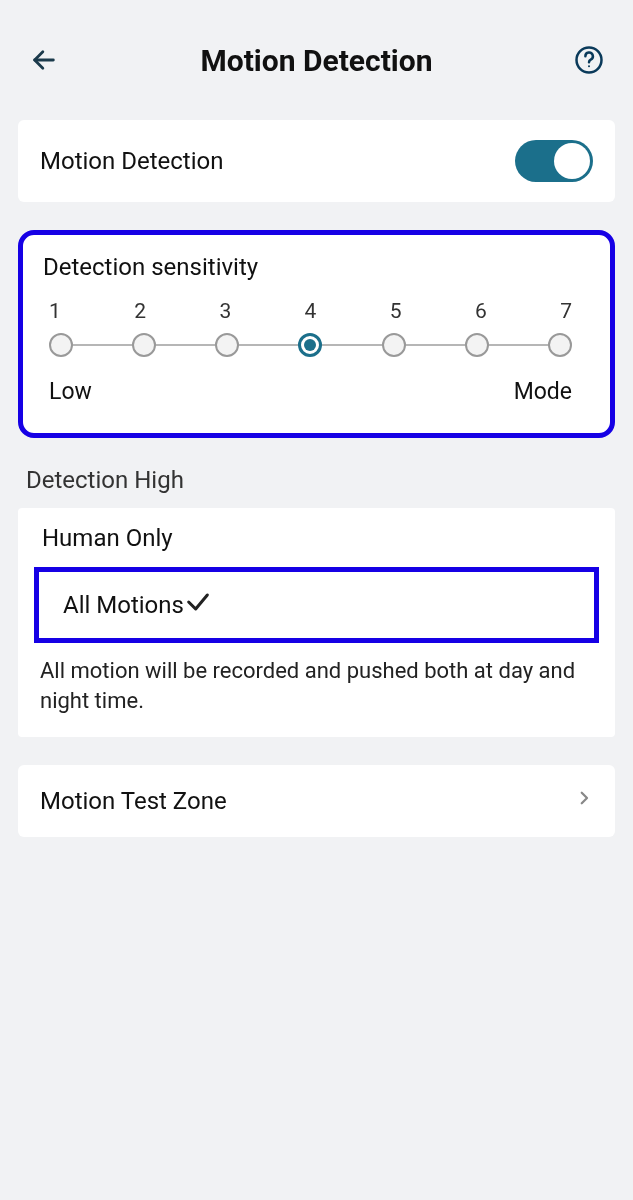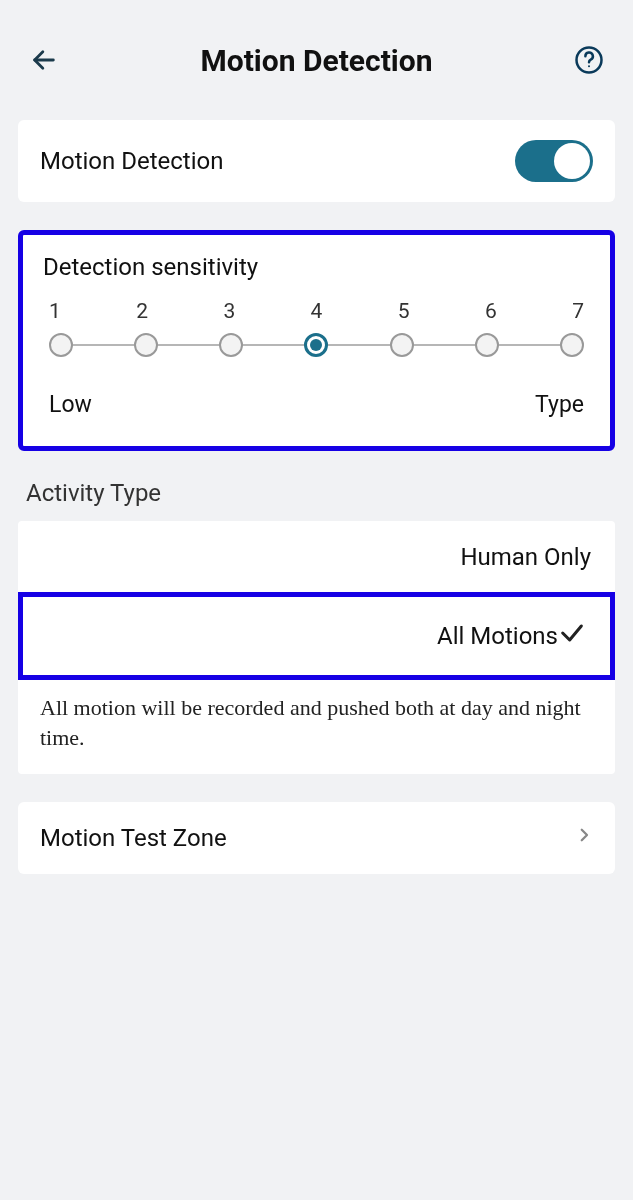--- a/index.html
+++ b/index.html
@@ -66,22 +66,22 @@
     width: 36px;
     height: 36px;
     border-radius: 50%;
     background: #fff;
   }
 
   
   .sens-card {
     background: #fff;
     border: 5px solid #1600e5;
-    border-radius: 6px;
-    padding: 18px 20px 28px 20px;
+    border-radius: 16px;
+    padding: 18px 32px 28px 20px;
   }
   .sens-title { font-size: 24px; margin-bottom: 12px; }
   .slider-wrap { position: relative; padding: 6px 6px 0 6px; }
   .slider-labels {
     display: flex;
     justify-content: space-between;
     font-size: 21px;
     color: #333;
     margin-bottom: 6px;
   }
@@ -118,49 +118,48 @@
     left: 50%; top: 50%;
     width: 12px; height: 12px;
     background: #1b6f8b;
     border-radius: 50%;
     transform: translate(-50%, -50%);
   }
   .slider-ends {
     display: flex;
     justify-content: space-between;
     font-size: 23px;
-    margin-top: 30px;
+    margin-top: 17px;
   }
 
   .section-label {
     font-size: 24px;
     color: #333;
     margin: 28px 8px 14px 8px;
   }
 
   .type-card { background: #fff; border-radius: 4px; overflow: hidden; }
   .type-row {
     position: relative;
-    padding: 22px 24px;
+    padding: 16px 24px;
     font-size: 24px;
     display: flex;
     align-items: center;
-    justify-content: flex-end;
+    justify-content: flex-start;
     cursor: pointer;
   }
   .type-row.selected {
     border: 5px solid #1600e5;
-    margin: -1px 0;
+    margin: -1px 16px;
   }
   .type-desc {
     padding: 14px 22px 22px 22px;
     font-size: 22px;
     line-height: 1.35;
     color: #222;
-    font-family: Liberation Serif, serif;
   }
 
   .chev { color: #777; }
 </style>
 </head>
 <body>
 
 <div class="screen">
 
   <div class="header">
@@ -211,26 +210,26 @@
       <div class="tick"></div>
           <div class="tick"></div>
           <div class="tick"></div>
           <div class="tick selected"></div>
           <div class="tick"></div>
           <div class="tick"></div>
           <div class="tick"></div>
         </div>
       <div class="slider-ends">
         <span>Low</span>
-        <span>Type</span>
+        <span>Mode</span>
       </div>
     </div>
   </div>
 
-  <div class="section-label">Activity Type</div>
+  <div class="section-label">Detection High</div>
 
   <div class="type-card">
     <div id="type-options">
         <div class="type-row">
           <span>Human Only</span>
         </div>
         <div class="type-row selected">
           <span>All Motions</span>
           <span><svg width="28" height="28" viewBox="0 0 24 24" fill="none" stroke="#222" stroke-width="2.6" stroke-linecap="round" stroke-linejoin="round">
               <polyline points="4 12 10 18 20 6"></polyline>

